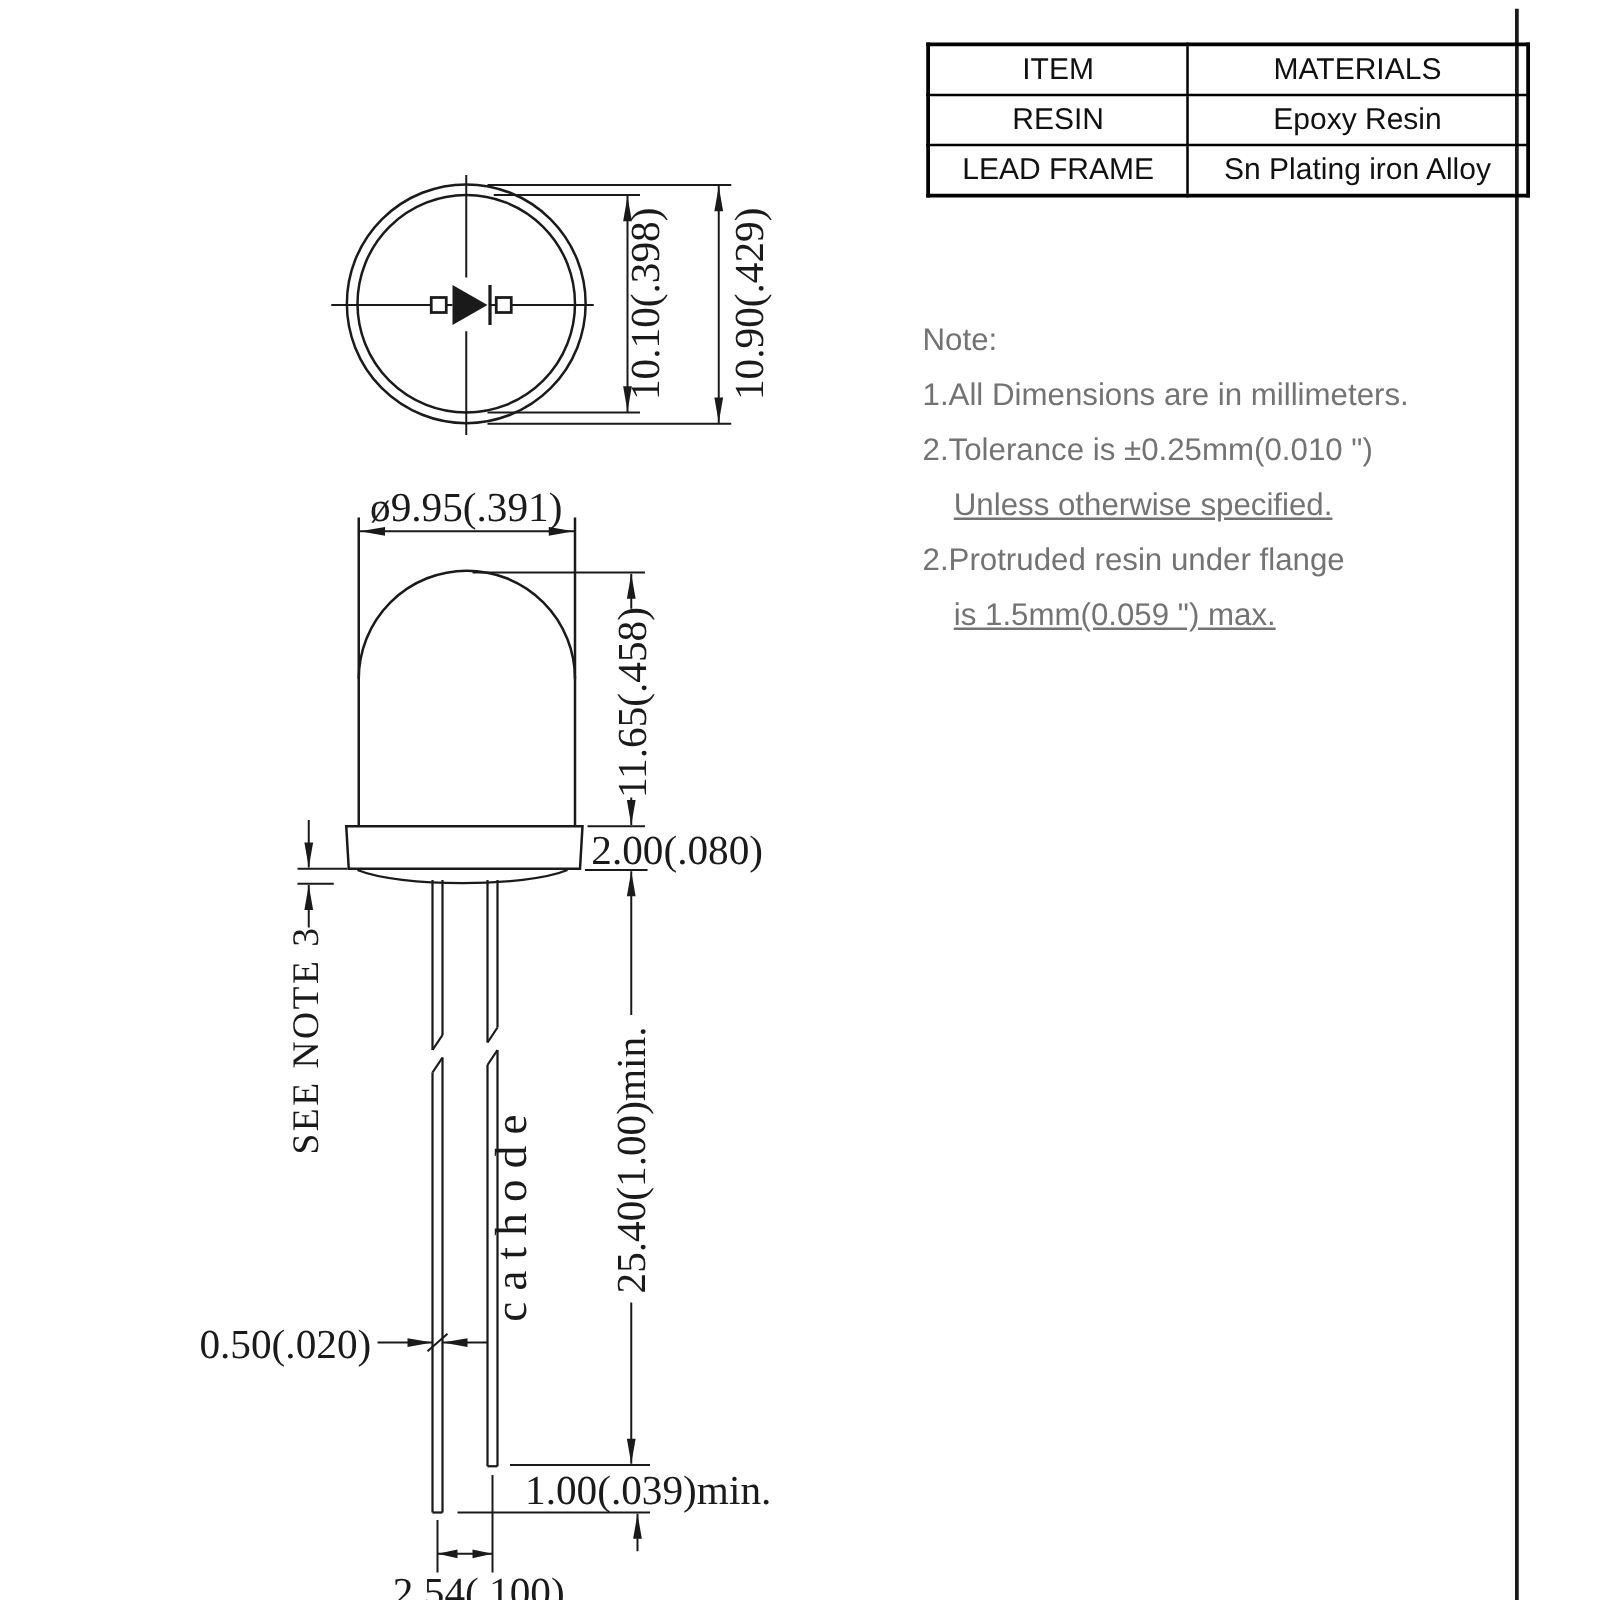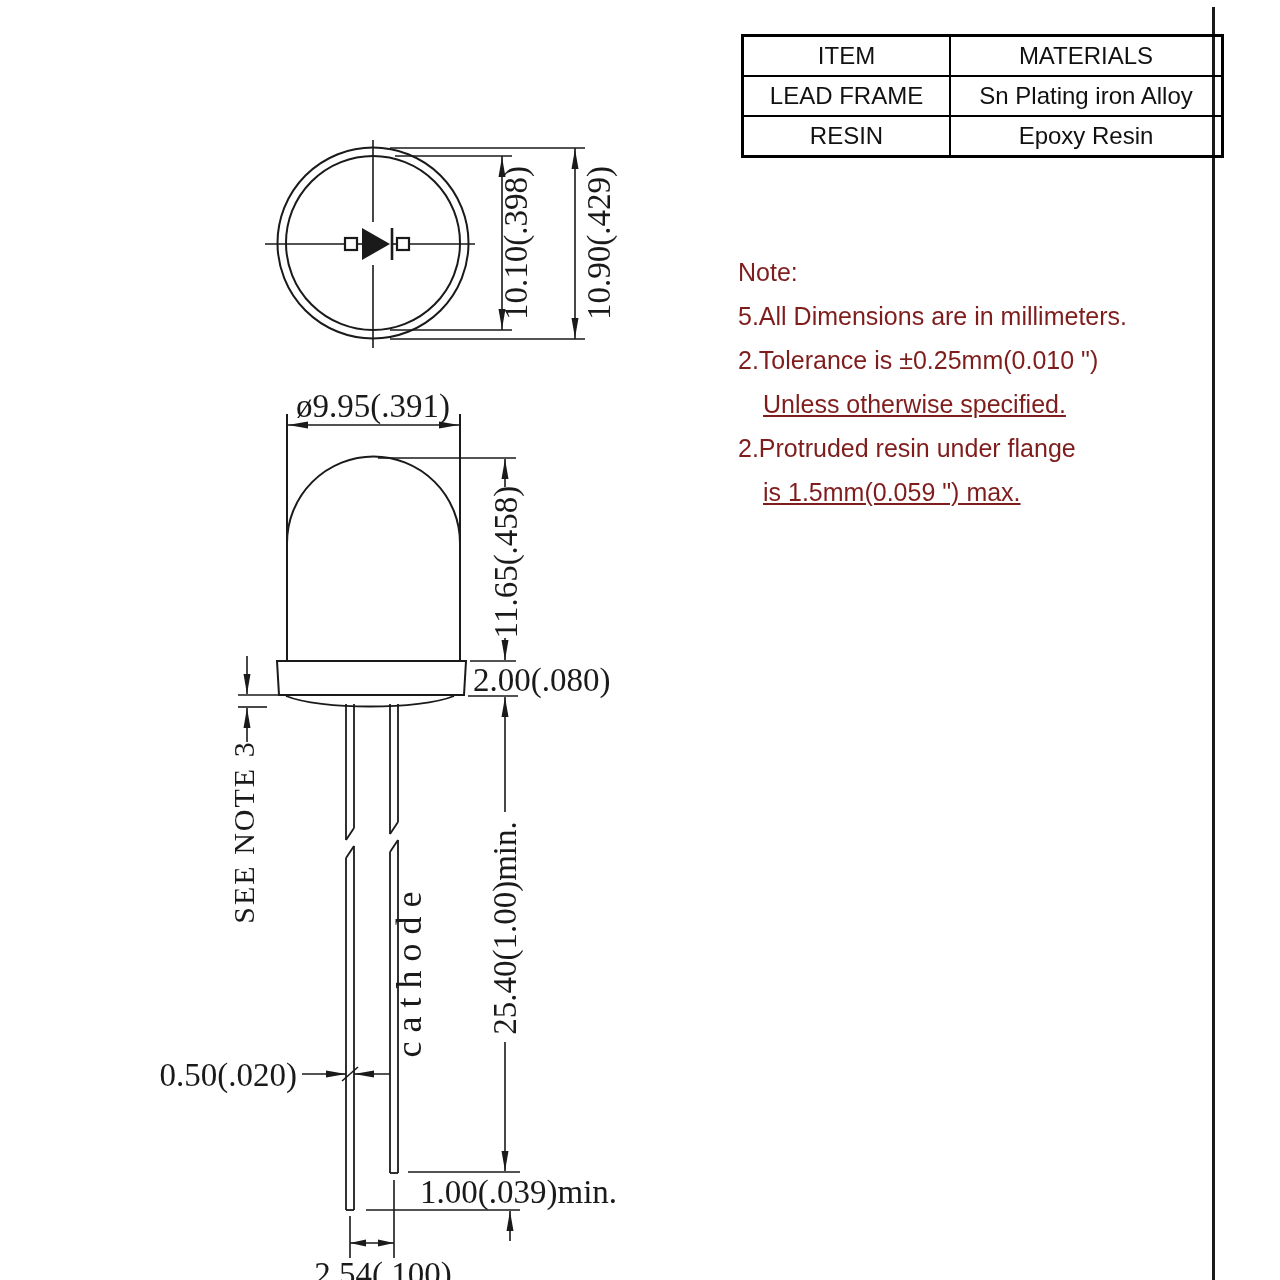--- a/index.html
+++ b/index.html
@@ -9,21 +9,21 @@
   svg.drawing line, svg.drawing path, svg.drawing circle, svg.drawing polyline, svg.drawing rect{
       stroke:#1a1a1a;fill:none;}
   svg.drawing polygon{fill:#1a1a1a;stroke:none;}
   .dimtext{font-family:"Liberation Serif",serif;font-size:33px;fill:#1a1a1a;stroke:none;}
   .materials-table{position:absolute;left:741px;top:34px;}
   .materials-table table{border-collapse:collapse;table-layout:fixed;}
   .materials-table td{border:2px solid #000;height:38px;text-align:center;vertical-align:middle;
       font-size:24px;color:#111;padding:0 4px;}
   .materials-table table{border:3px solid #000;}
   .col-item{width:197px;} .col-mat{width:262px;}
-  .notes{position:absolute;left:738px;top:250px;font-size:25px;line-height:44px;color:#7f1d1d;
+  .notes{position:absolute;left:738px;top:250px;font-size:25px;line-height:44px;color:#737373;
       white-space:nowrap;}
   .note-indent{padding-left:25px;text-decoration:underline;}
 </style>
 </head>
 <body>
 
 <div id="stage">
 
   <svg class="drawing" width="1280" height="1280" viewBox="0 0 1280 1280">
 
@@ -170,33 +170,33 @@
   </svg>
 
   <div class="materials-table">
     <table>
       <tbody>
         <tr>
           <td class="col-item">ITEM</td>
           <td class="col-mat">MATERIALS</td>
         </tr>
         <tr>
+          <td>RESIN</td>
+          <td>Epoxy Resin</td>
+        </tr>
+        <tr>
           <td>LEAD FRAME</td>
           <td>Sn Plating iron Alloy</td>
-        </tr>
-        <tr>
-          <td>RESIN</td>
-          <td>Epoxy Resin</td>
         </tr>
       </tbody>
     </table>
   </div>
 
   <div class="notes">
     <div>Note:</div>
-    <div>5.All Dimensions are in millimeters.</div>
+    <div>1.All Dimensions are in millimeters.</div>
     <div>2.Tolerance is ±0.25mm(0.010 ")</div>
     <div class="note-indent">Unless otherwise specified.</div>
     <div>2.Protruded resin under flange</div>
     <div class="note-indent">is 1.5mm(0.059 ") max.</div>
   </div>
 
 </div>
 
 </body></html>

